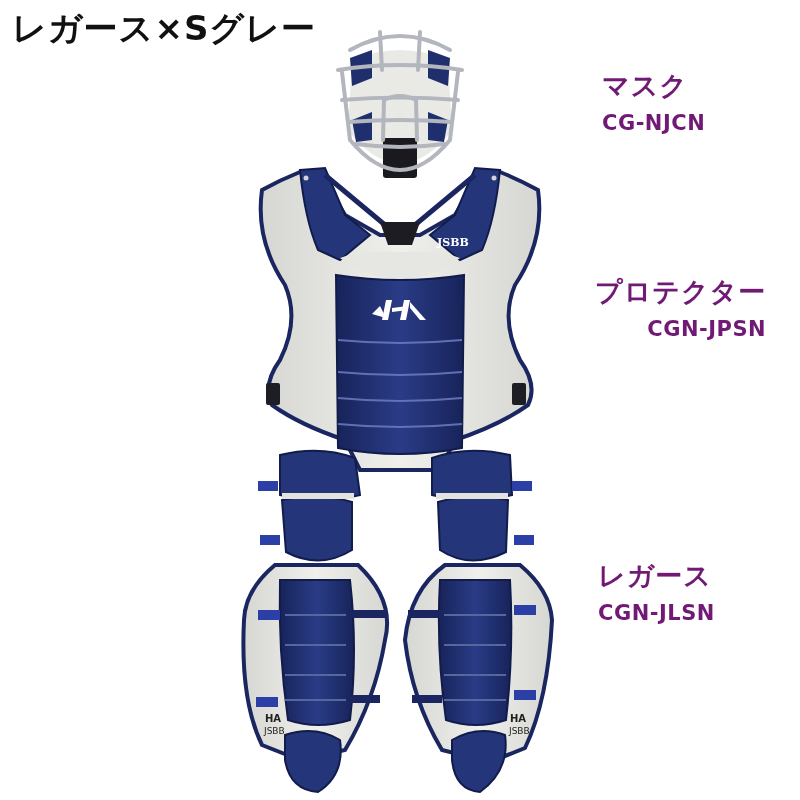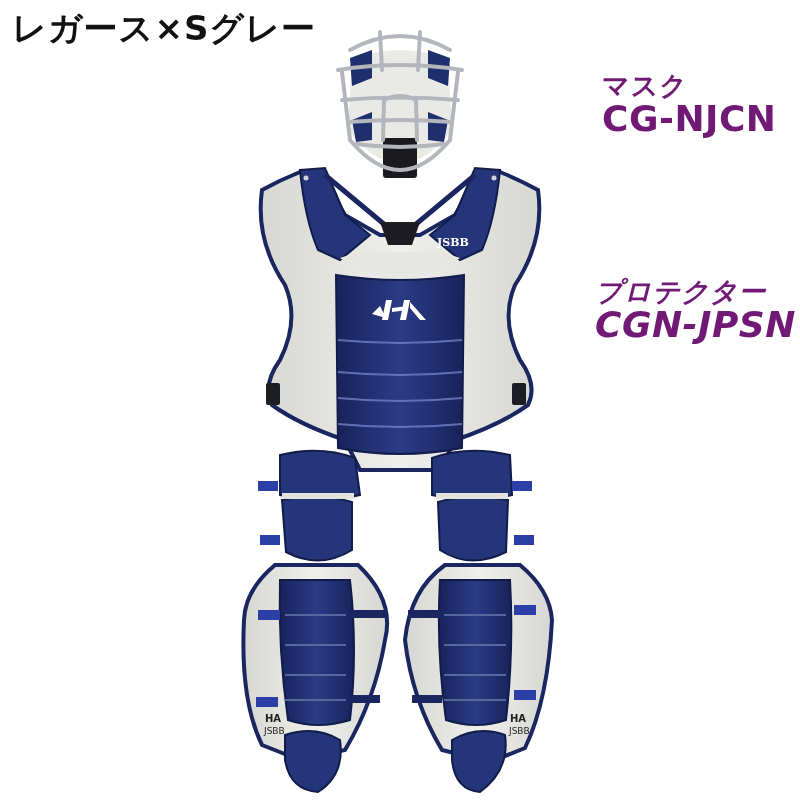--- a/index.html
+++ b/index.html
@@ -5,23 +5,23 @@
     html, body { margin: 0; padding: 0; background: #ffffff; }
     body { width: 800px; height: 800px; position: relative; overflow: hidden; font-family: "DejaVu Sans", "Liberation Sans", sans-serif; }
     .title {
       position: absolute; left: 12px; top: 8px;
       font-size: 34px; font-weight: bold; color: #111; letter-spacing: 1px; line-height: 40px;
     }
     .label {
       position: absolute; color: #701a75; font-weight: bold; line-height: 1;
     }
     .label .jp { display: block; font-size: 27px; letter-spacing: 1px; }
-    .label .code { display: block; font-size: 36px; margin-top: 2px; letter-spacing: 0.5px; }
+    .label .code { display: block; font-size: 21px; margin-top: 14px; letter-spacing: 0.5px; text-align: right; }
     #lbl-mask { left: 602px; top: 72px; }
-    #lbl-protector { left: 595px; top: 278px; font-style: italic; }
+    #lbl-protector { left: 595px; top: 278px; }
     #lbl-leg { left: 598px; top: 562px; }
     .product { position: absolute; left: 0; top: 0; width: 800px; height: 800px; }
   </style>
 </head>
 <body>
 
 <div class="title">レガース×Sグレー</div>
 
 <svg class="product" viewBox="0 0 800 800" xmlns="http://www.w3.org/2000/svg">
   <defs>
@@ -155,13 +155,15 @@
   <span class="jp">マスク</span>
   <span class="code">CG-NJCN</span>
 </div>
 
 <div class="label" id="lbl-protector">
   <span class="jp">プロテクター</span>
   <span class="code">CGN-JPSN</span>
 </div>
 
 <div class="label" id="lbl-leg">
+  <span class="jp">レガース</span>
+  <span class="code">CGN-JLSN</span>
 </div>
 
 </body></html>

